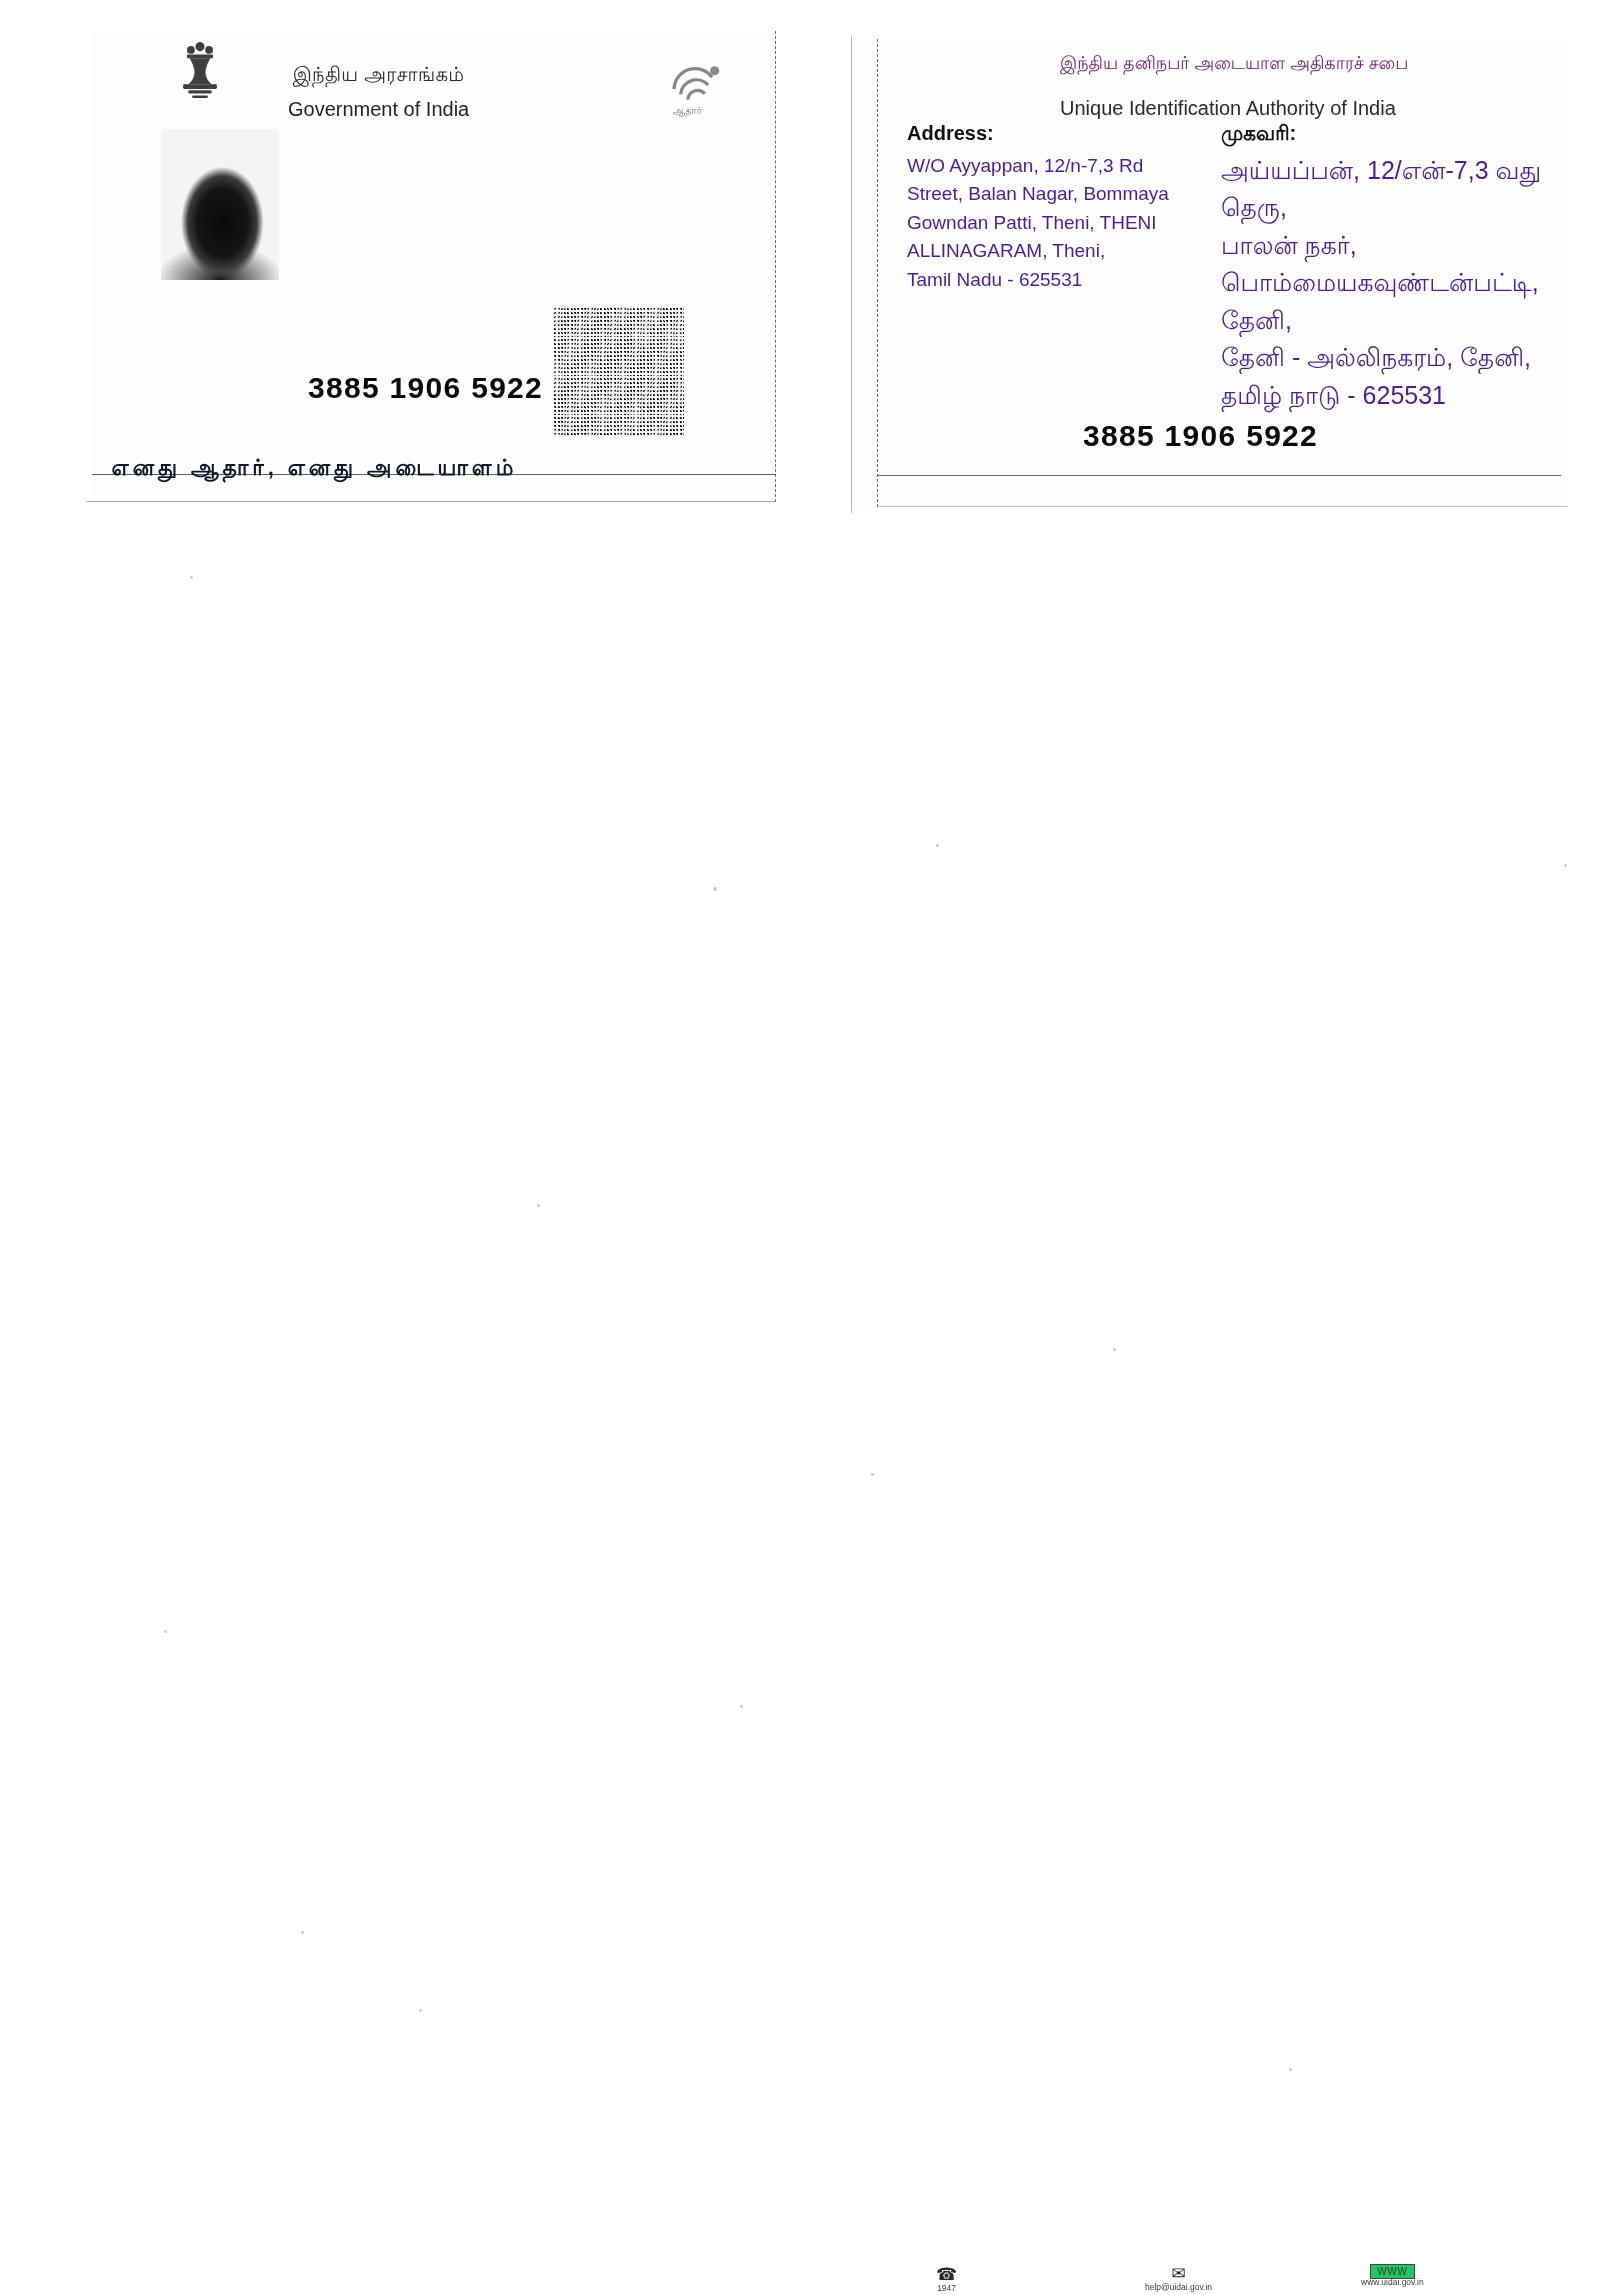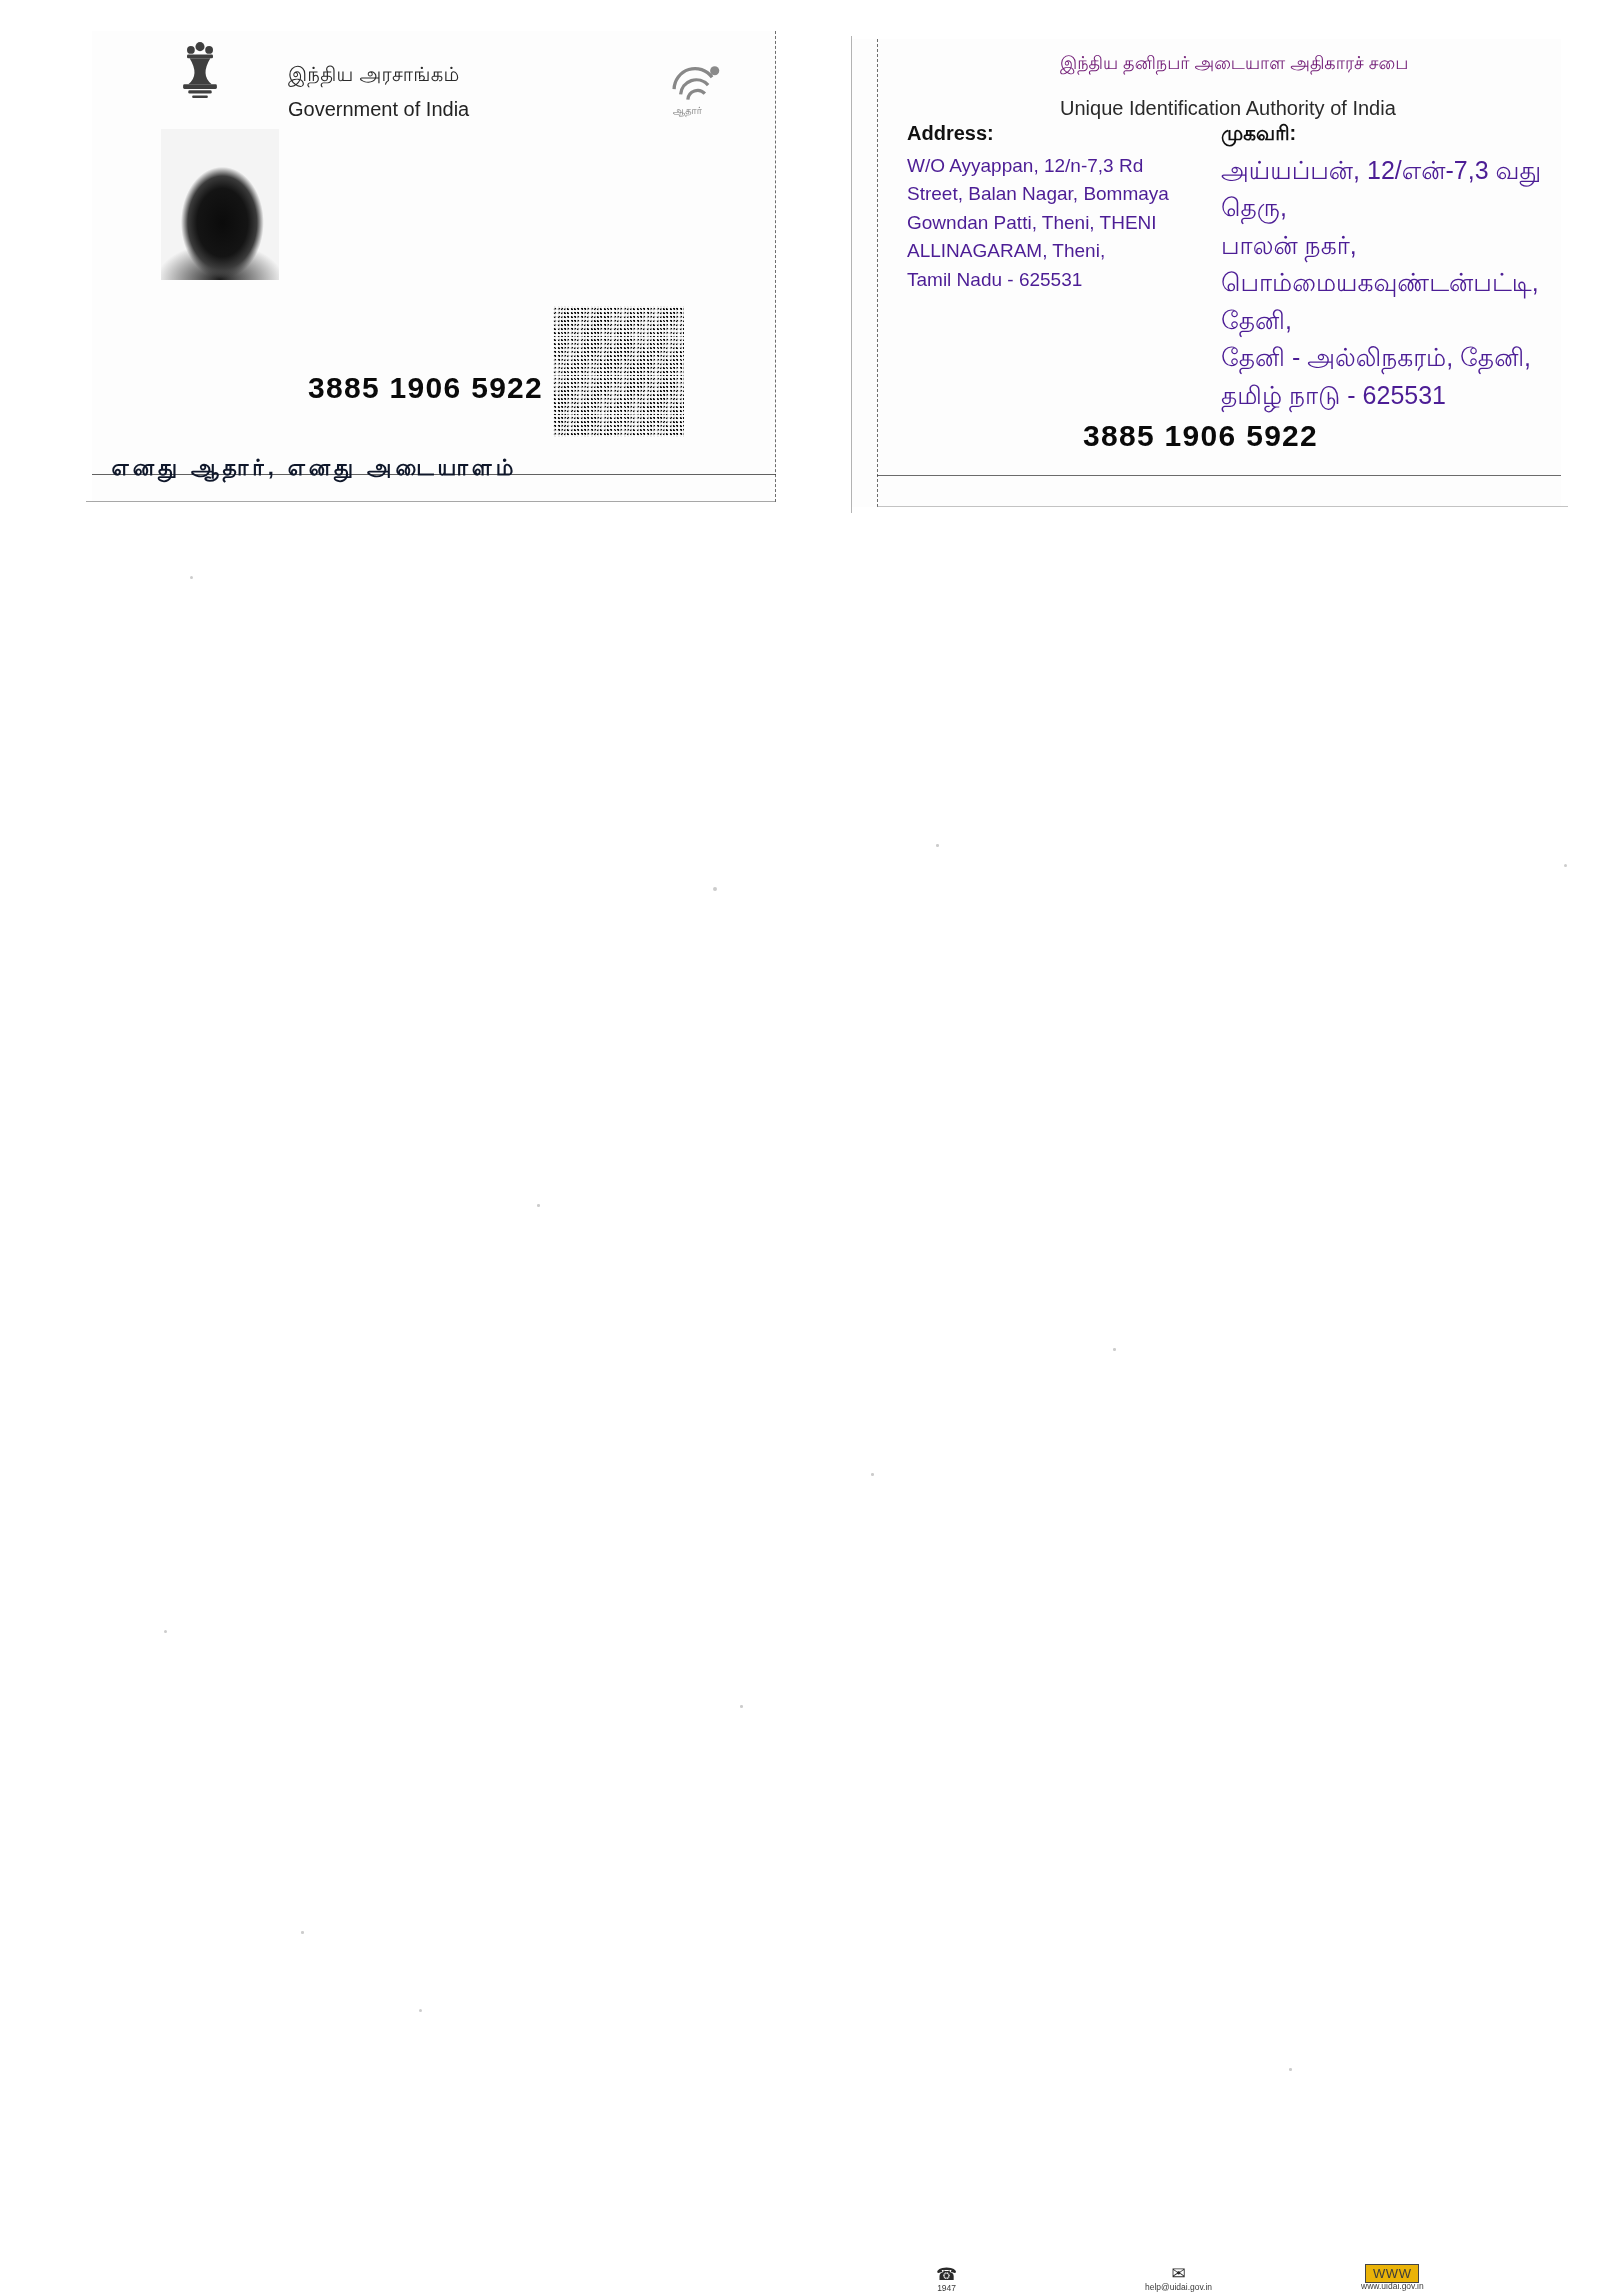--- a/index.html
+++ b/index.html
@@ -73,20 +73,21 @@
     width: 52px;
     height: 72px;
     opacity: 0.85;
   }
 
   .gov-block {
     position: absolute;
     left: 196px;
     top: 31px;
     line-height: 1.25;
+    text-align: center;
   }
   .gov-ta {
     font-size: 19.6px;
     letter-spacing: 0.3px;
     color: #2a2a2a;
     filter: blur(0.2px);
   }
   .gov-en {
     font-size: 20px;
     color: #232323;
@@ -274,23 +275,23 @@
   }
   .fi {
     position: absolute;
     font-size: 8.5px;
     color: #3b3b3b;
     text-align: center;
     filter: blur(0.4px);
   }
   .fi-badge {
     border: 0.7px solid #444;
-    background: #eab308;
+    background: #22c55e;
     padding: 1.3px 6.5px;
-    font-size: 13px;
+    font-size: 10px;
     letter-spacing: 0.7px;
   }
   .fi-1 { left: 0px; top: 1.3px; }
   .fi-2 { left: 209px; top: 0px; }
   .fi-3 { left: 425px; top: 1.3px; }
   .glyph {
     display: block;
     font-size: 17px;
     line-height: 1;
     color: #2a2a2a;

